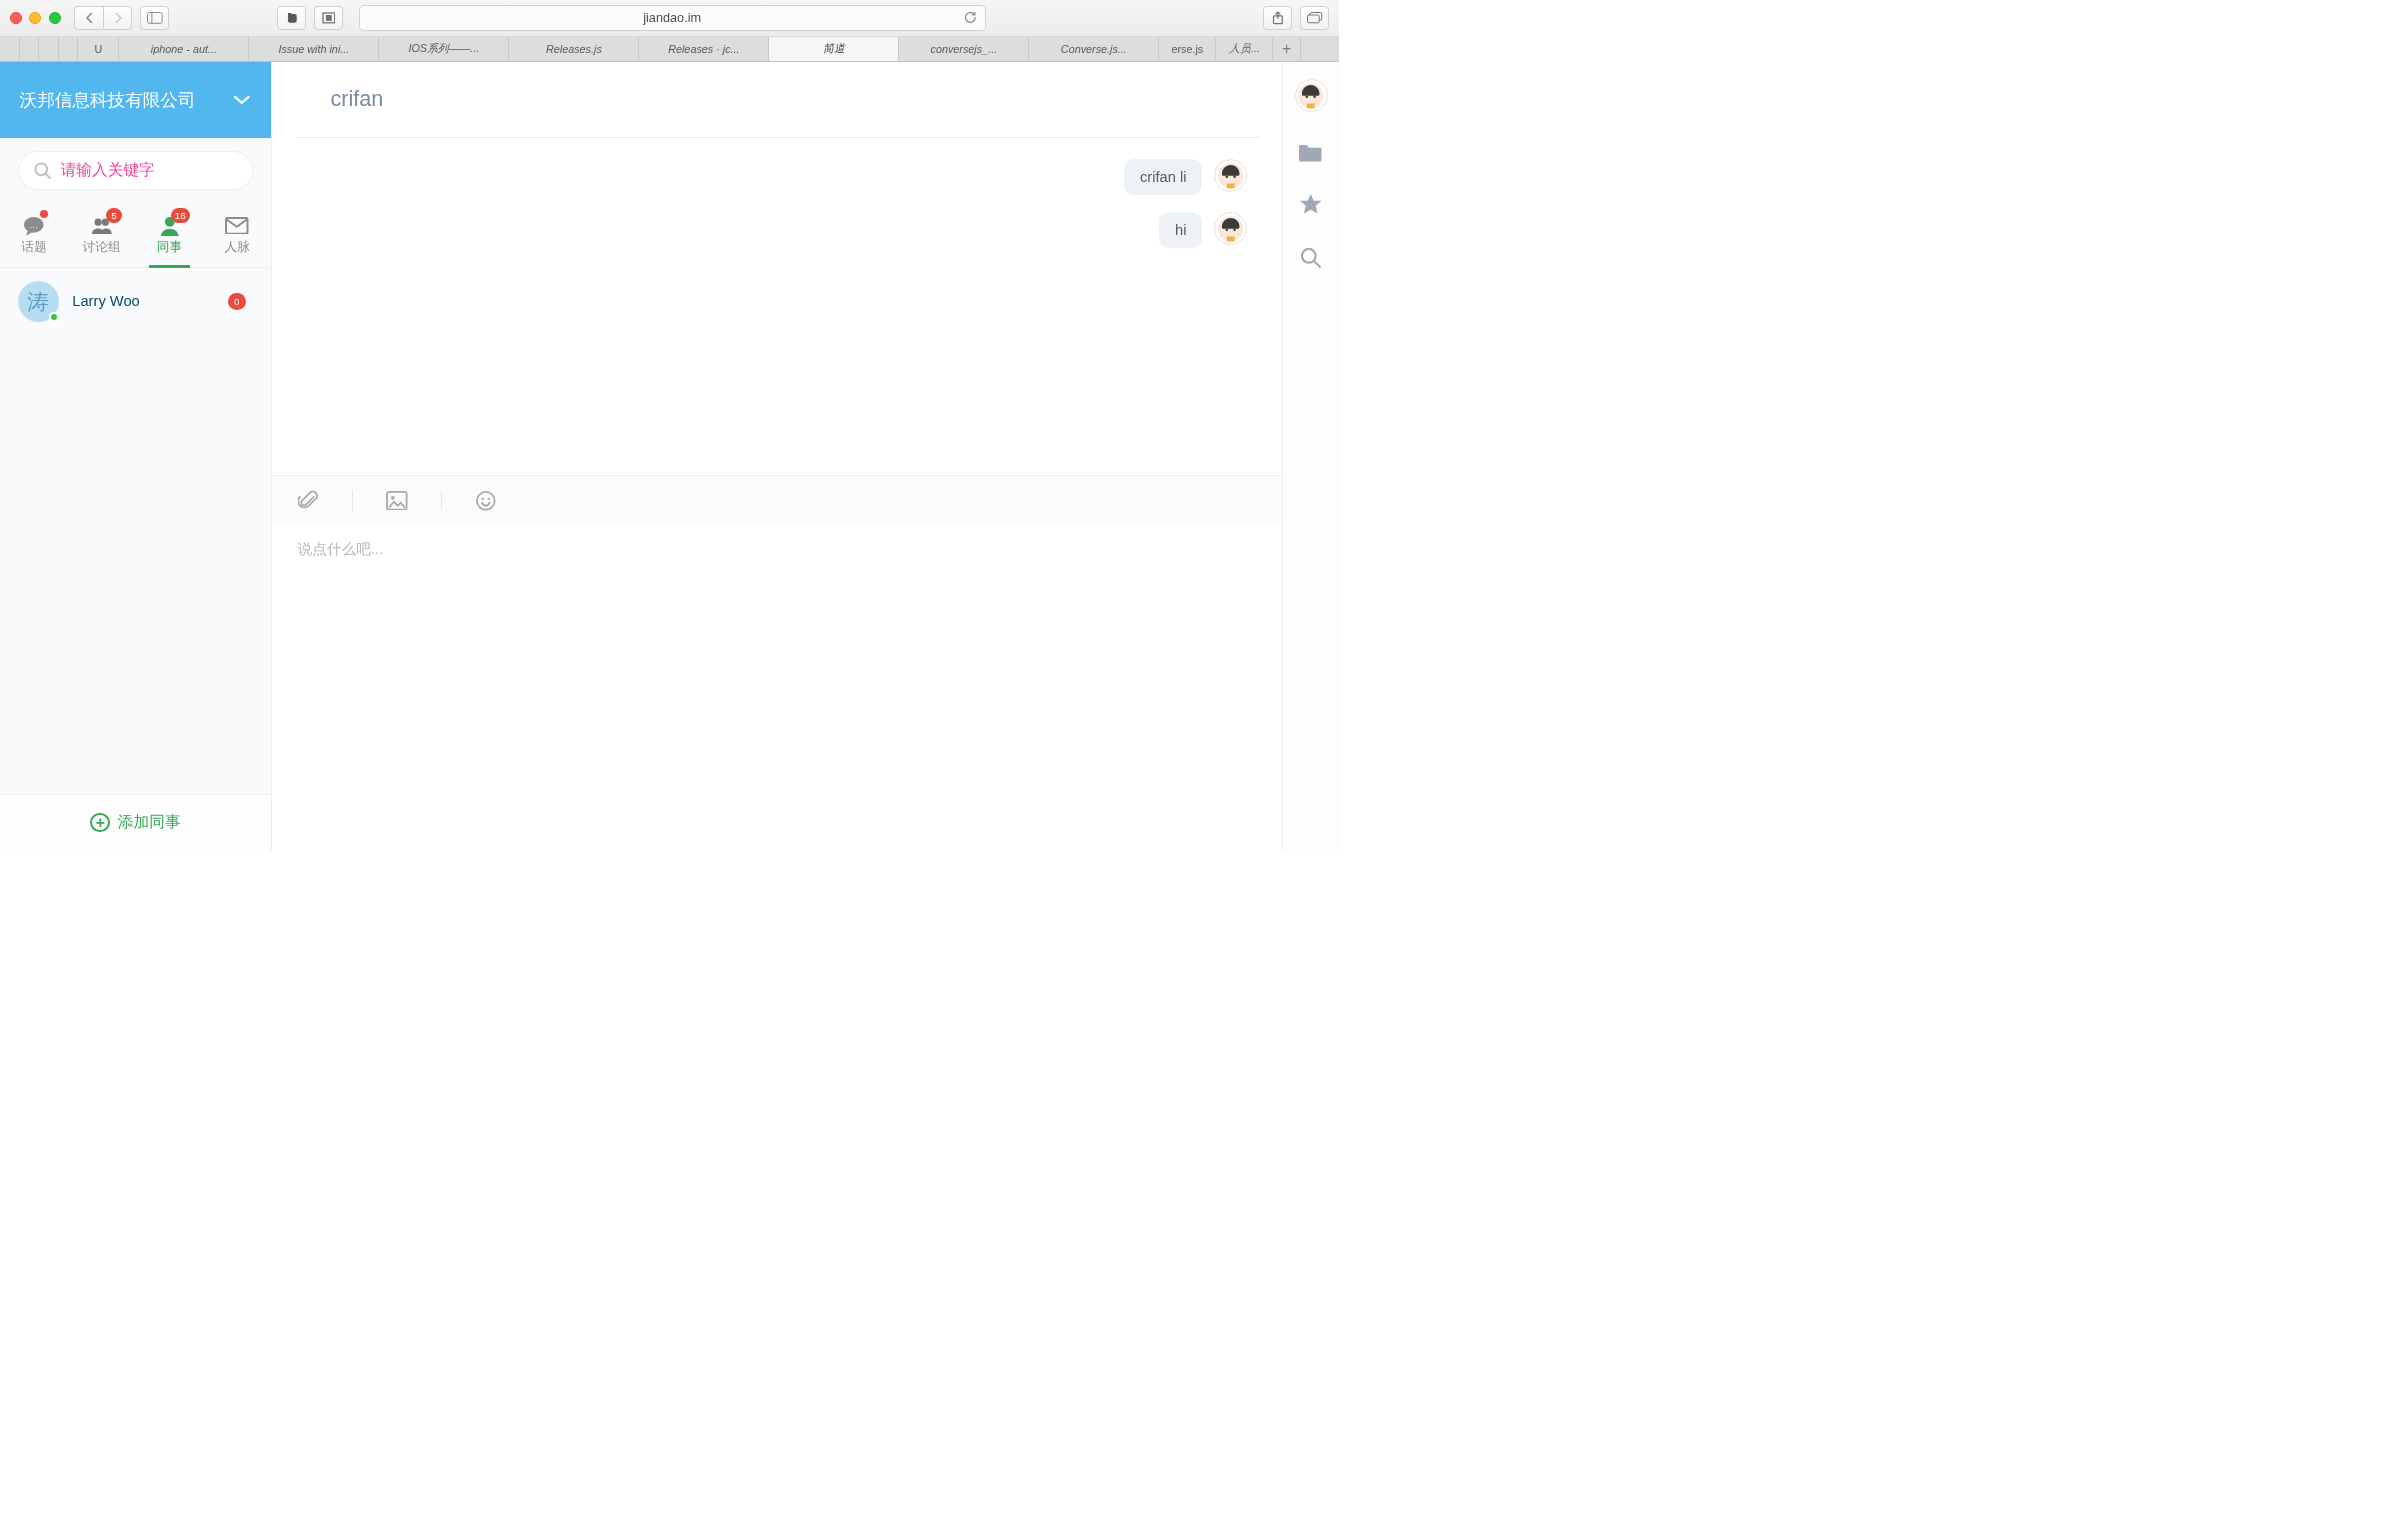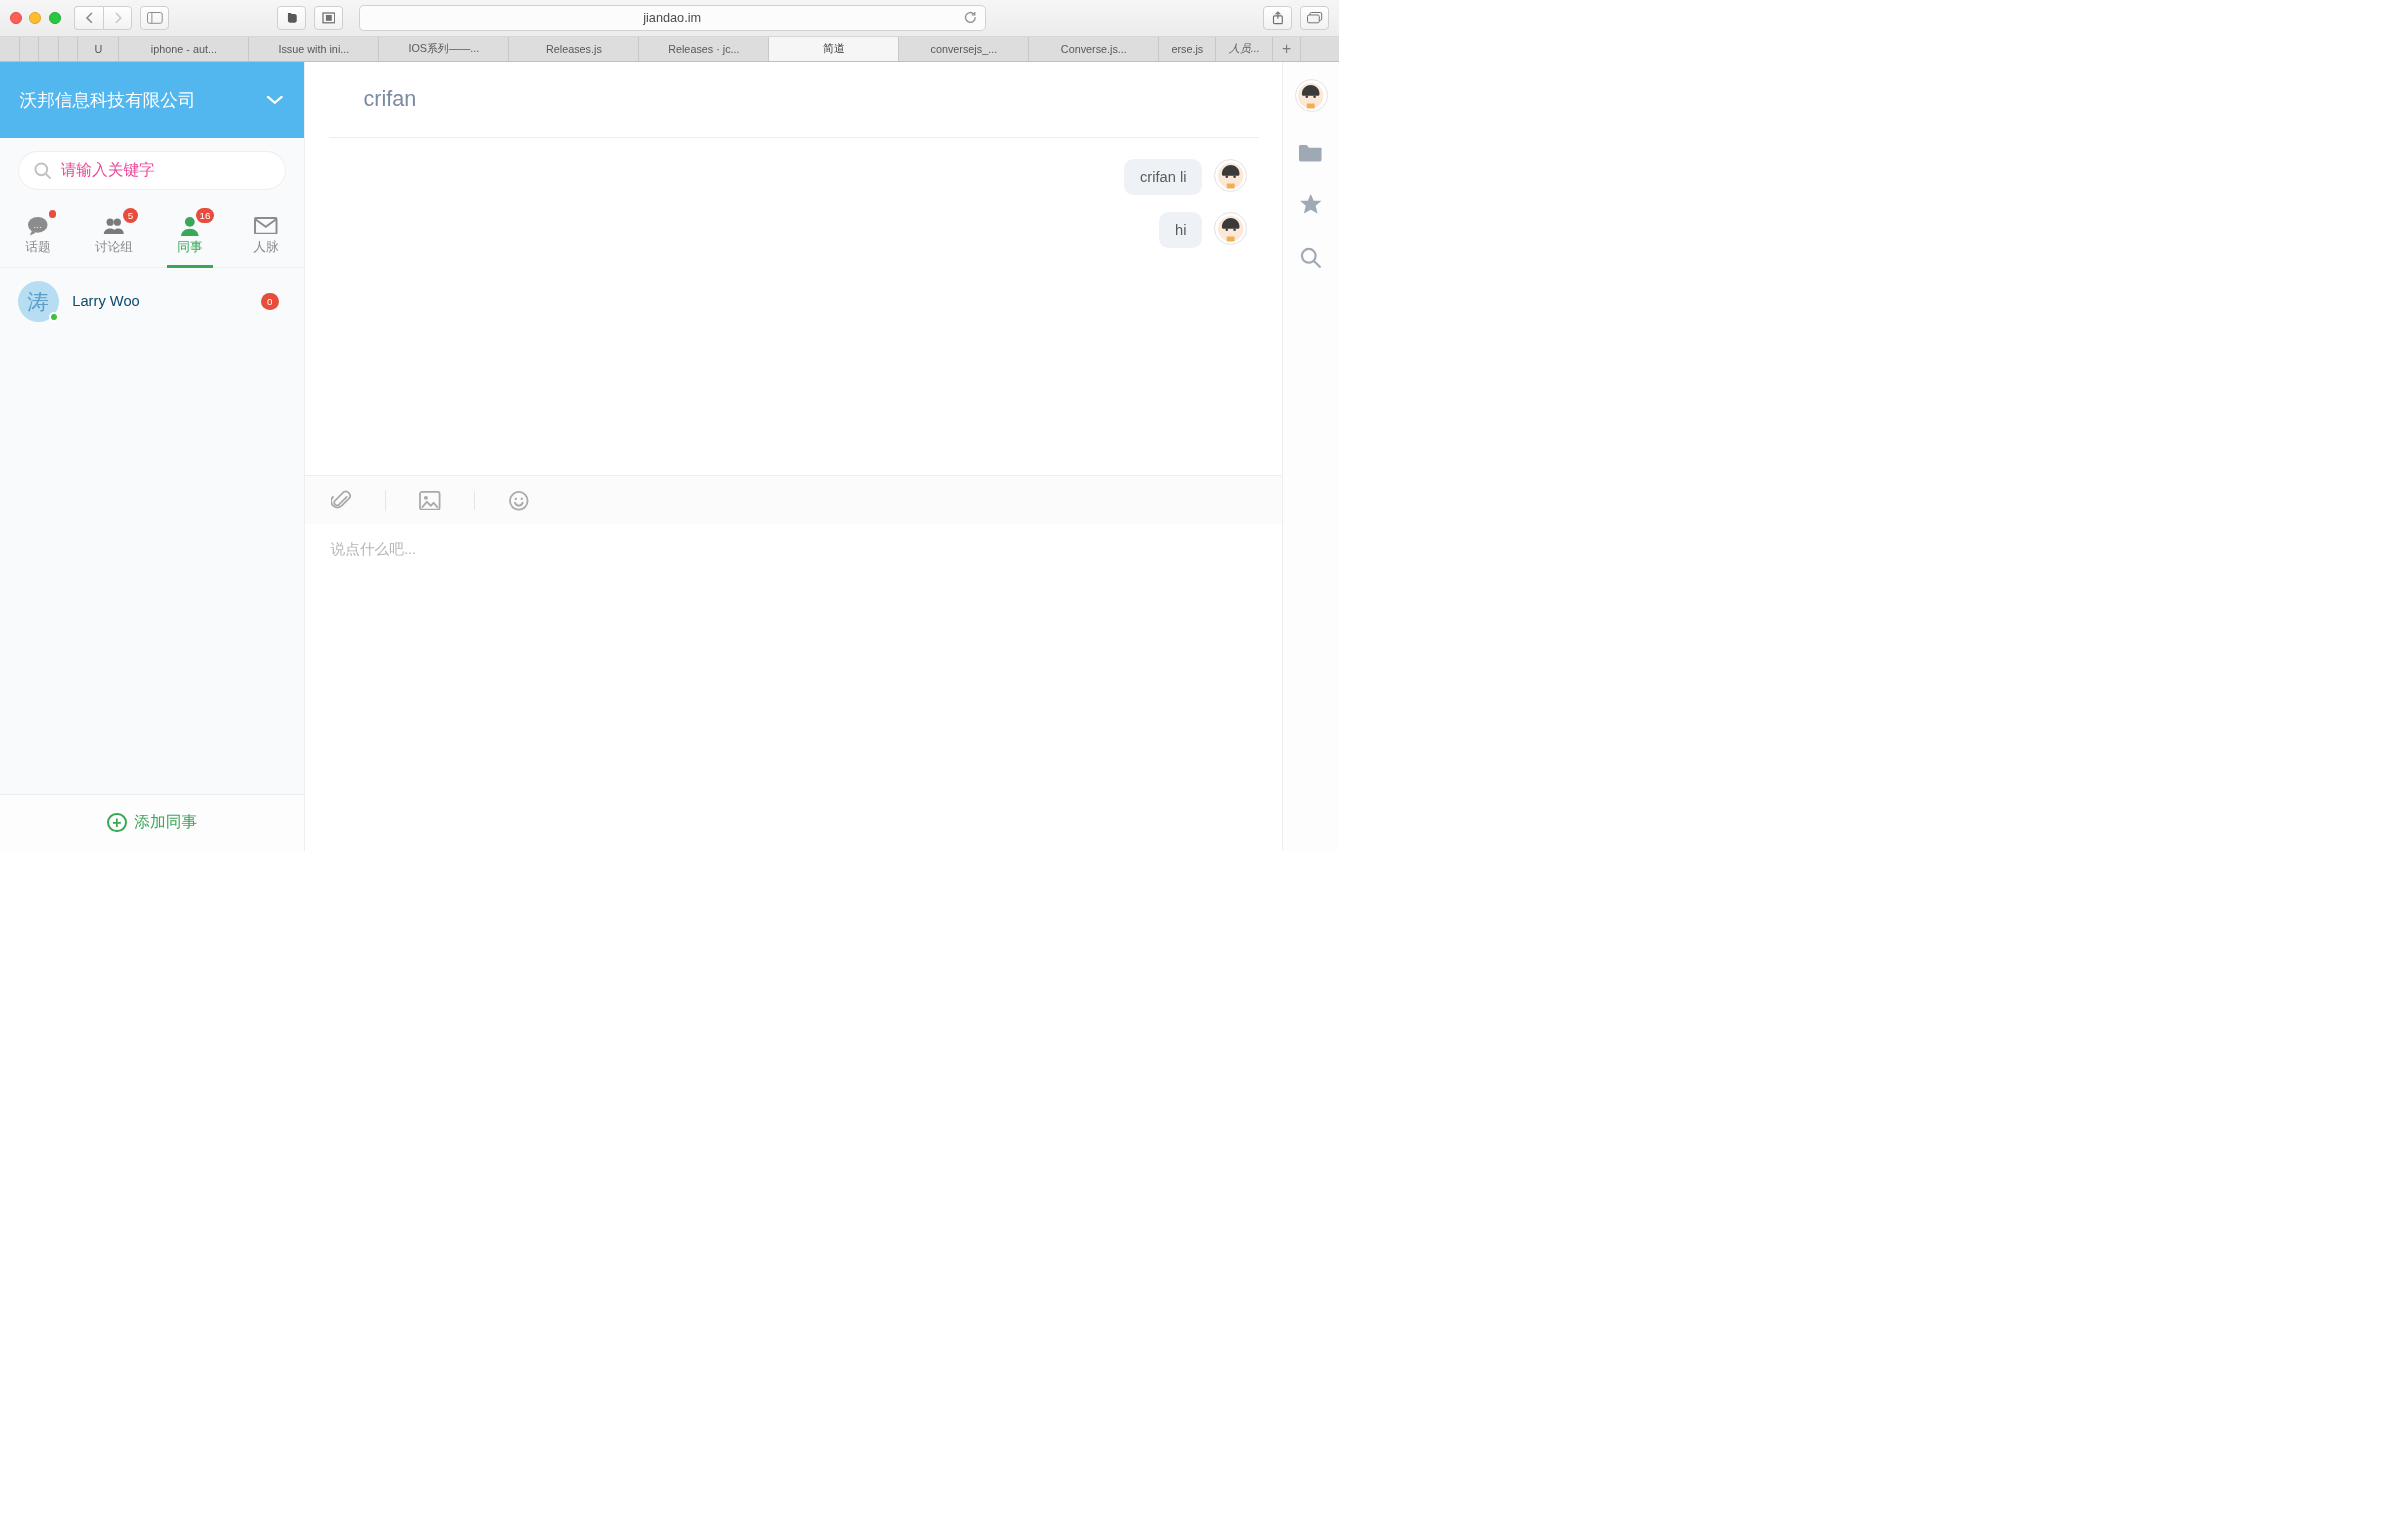--- a/index.html
+++ b/index.html
@@ -21,26 +21,26 @@
   .sf-ext{width:29px;margin-right:7.8px;}
   .addr-bar{flex:0 0 627px;height:25.5px;background:#fcfcfc;border:1px solid #d1d1d1;border-radius:4.9px;display:flex;align-items:center;justify-content:center;color:#4d4d4d;font-size:12.7px;position:relative;margin:0 7.8px;}
   .addr-reload{position:absolute;right:7.8px;color:#8e8e8e;}
   .sf-right{margin-left:auto;display:flex;gap:7.8px;}
   .sf-right .sf-btn{width:29px;}
   
   .tab-strip{height:24.5px;background:#dcdcdc;border-bottom:1px solid #bfbfbf;display:flex;}
   .tab{flex:0 0 auto;height:100%;border-right:1px solid #c8c8c8;display:flex;align-items:center;justify-content:center;color:#585858;font-size:10.8px;padding:0 3.9px;overflow:hidden;white-space:nowrap;background:#ddd;}
   .tab.small{width:19.6px;color:#888;}
   .tab.med{width:41px;}
-  .tab.w{width:130px;}
+  .tab.w{width:130px;font-style:italic;}
   .tab.active{background:#f6f6f6;color:#333;}
   .tab.plus{width:27.4px;color:#7a7a7a;font-size:15.7px;}
   
   .app{display:flex;height:789px;}
-  .sidebar{width:305px;background:#f9fafb;border-right:1px solid #eee;display:flex;flex-direction:column;position:relative;}
+  .sidebar{width:272px;background:#f9fafb;border-right:1px solid #eee;display:flex;flex-direction:column;position:relative;}
   .side-header{height:76px;background:#52b6ef;color:#fff;display:flex;align-items:center;padding:0 19.6px;font-size:17.6px;justify-content:space-between;}
   .side-search{padding:13.7px 17.6px;}
   .side-search-box{height:39px;background:#fff;border-radius:19.6px;display:flex;align-items:center;padding:0 15.7px;color:#ec4899;font-size:15.7px;box-shadow:inset 0 0 0 1px #eee;}
   .side-search-box svg{margin-right:7.8px;}
   .side-tabs{height:64px;display:flex;border-bottom:1px solid #eee;}
   .side-tab{flex:1;display:flex;flex-direction:column;align-items:center;justify-content:center;color:#8a8a8a;font-size:12.7px;position:relative;cursor:pointer;gap:2.9px;}
   .side-tab .ic{width:23.5px;height:21.6px;display:flex;align-items:center;justify-content:center;}
   .side-tab.active{color:#3aa757;}
   .side-tab.active::after{content:"";position:absolute;bottom:-1px;left:20%;right:20%;height:2.9px;background:#3aa757;}
   .badge{position:absolute;top:3.9px;right:13.7px;min-width:15.7px;height:15.7px;border-radius:7.8px;background:#e74c3c;color:#fff;font-size:9.8px;display:flex;align-items:center;justify-content:center;padding:0 3.9px;}

